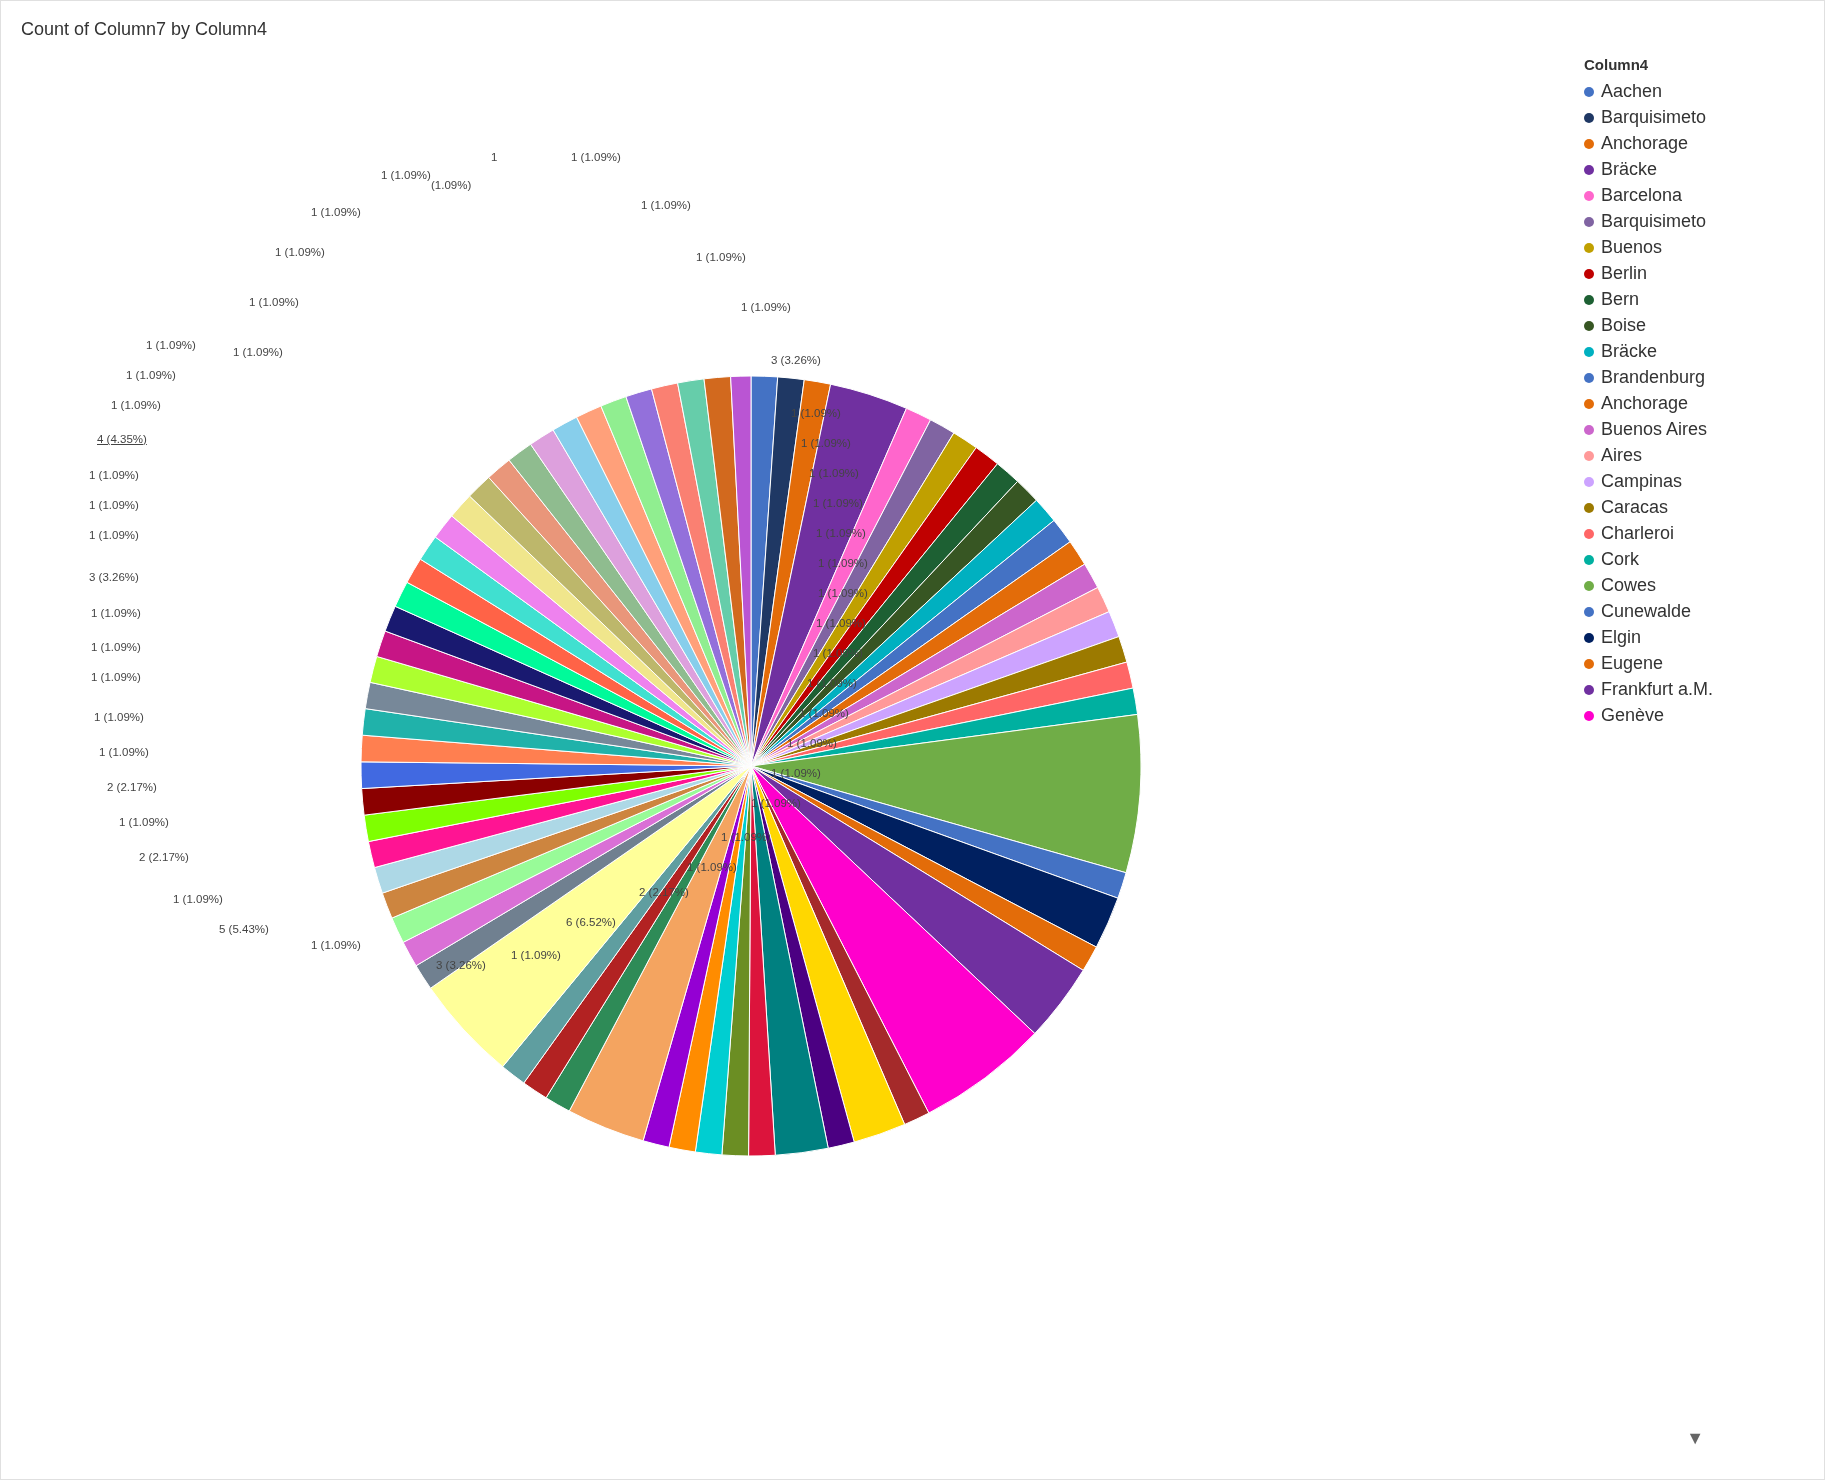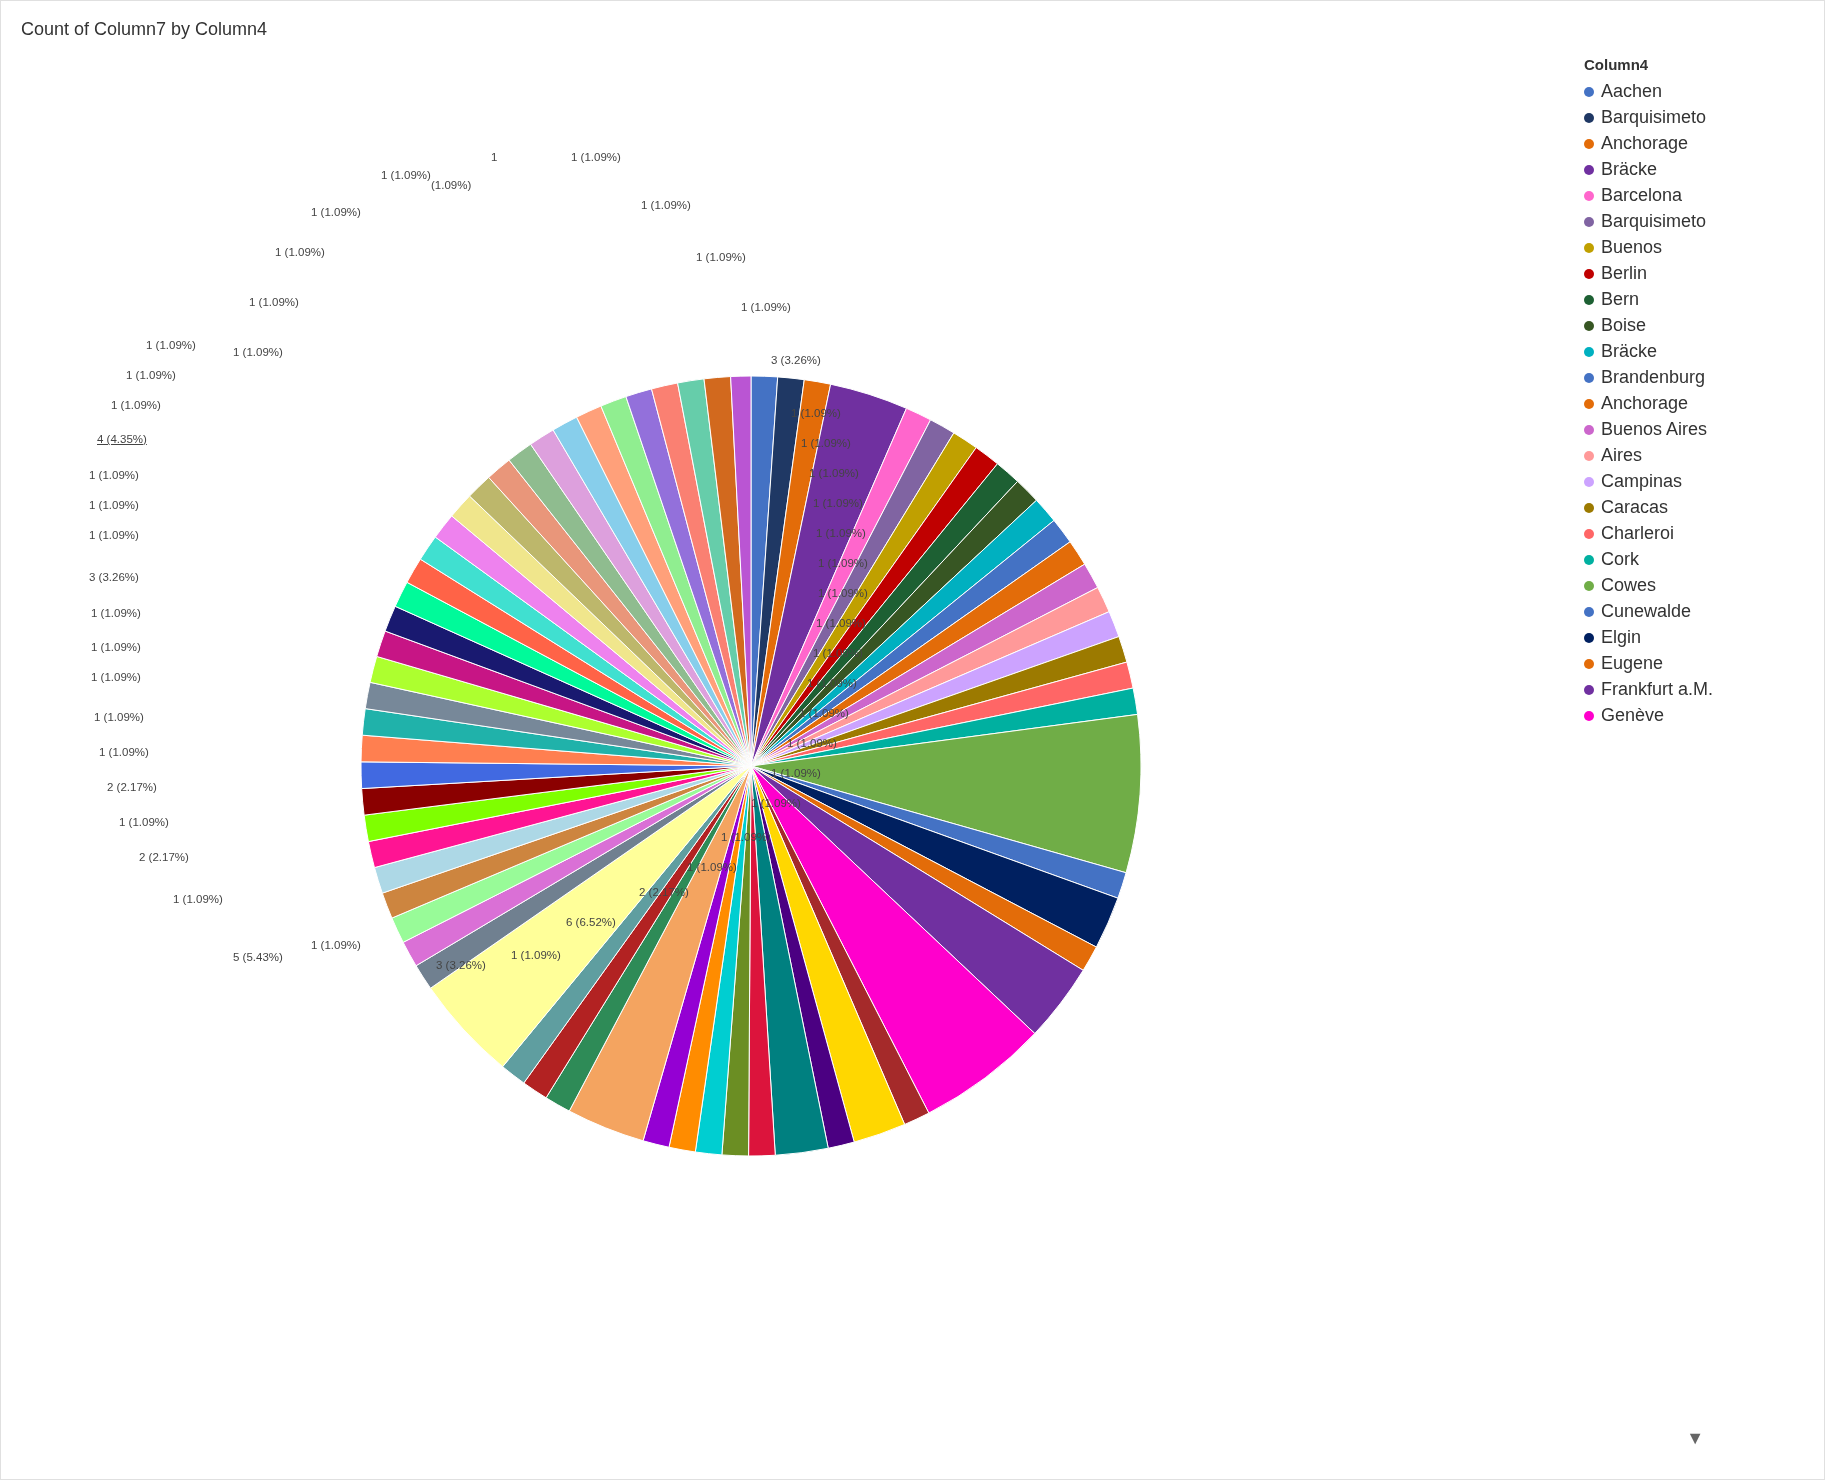--- a/index.html
+++ b/index.html
@@ -314,21 +314,21 @@
   <div class="pie-label" style="top:746px; left:750px;">1 (1.09%)</div>
 
   <div class="pie-label" style="top:780px; left:720px;">1 (1.09%)</div>
   <div class="pie-label" style="top:810px; left:686px;">1 (1.09%)</div>
   <div class="pie-label" style="top:835px; left:638px;">2 (2.17%)</div>
   <div class="pie-label" style="top:865px; left:565px;">6 (6.52%)</div>
   <div class="pie-label" style="top:898px; left:510px;">1 (1.09%)</div>
 
   <div class="pie-label" style="top:908px; left:435px;">3 (3.26%)</div>
   <div class="pie-label" style="top:888px; left:310px;">1 (1.09%)</div>
-  <div class="pie-label" style="top:872px; left:232px;margin-top:28px;">5 (5.43%)</div>
+  <div class="pie-label" style="top:872px; left:218px;">5 (5.43%)</div>
 
   <div class="pie-label" style="top:842px; left:172px;">1 (1.09%)</div>
   <div class="pie-label" style="top:800px; left:138px;">2 (2.17%)</div>
   <div class="pie-label" style="top:765px; left:118px;">1 (1.09%)</div>
   <div class="pie-label" style="top:730px; left:106px;">2 (2.17%)</div>
   <div class="pie-label" style="top:695px; left:98px;">1 (1.09%)</div>
   <div class="pie-label" style="top:660px; left:93px;">1 (1.09%)</div>
   <div class="pie-label" style="top:620px; left:90px;">1 (1.09%)</div>
   <div class="pie-label" style="top:590px; left:90px;">1 (1.09%)</div>
 

